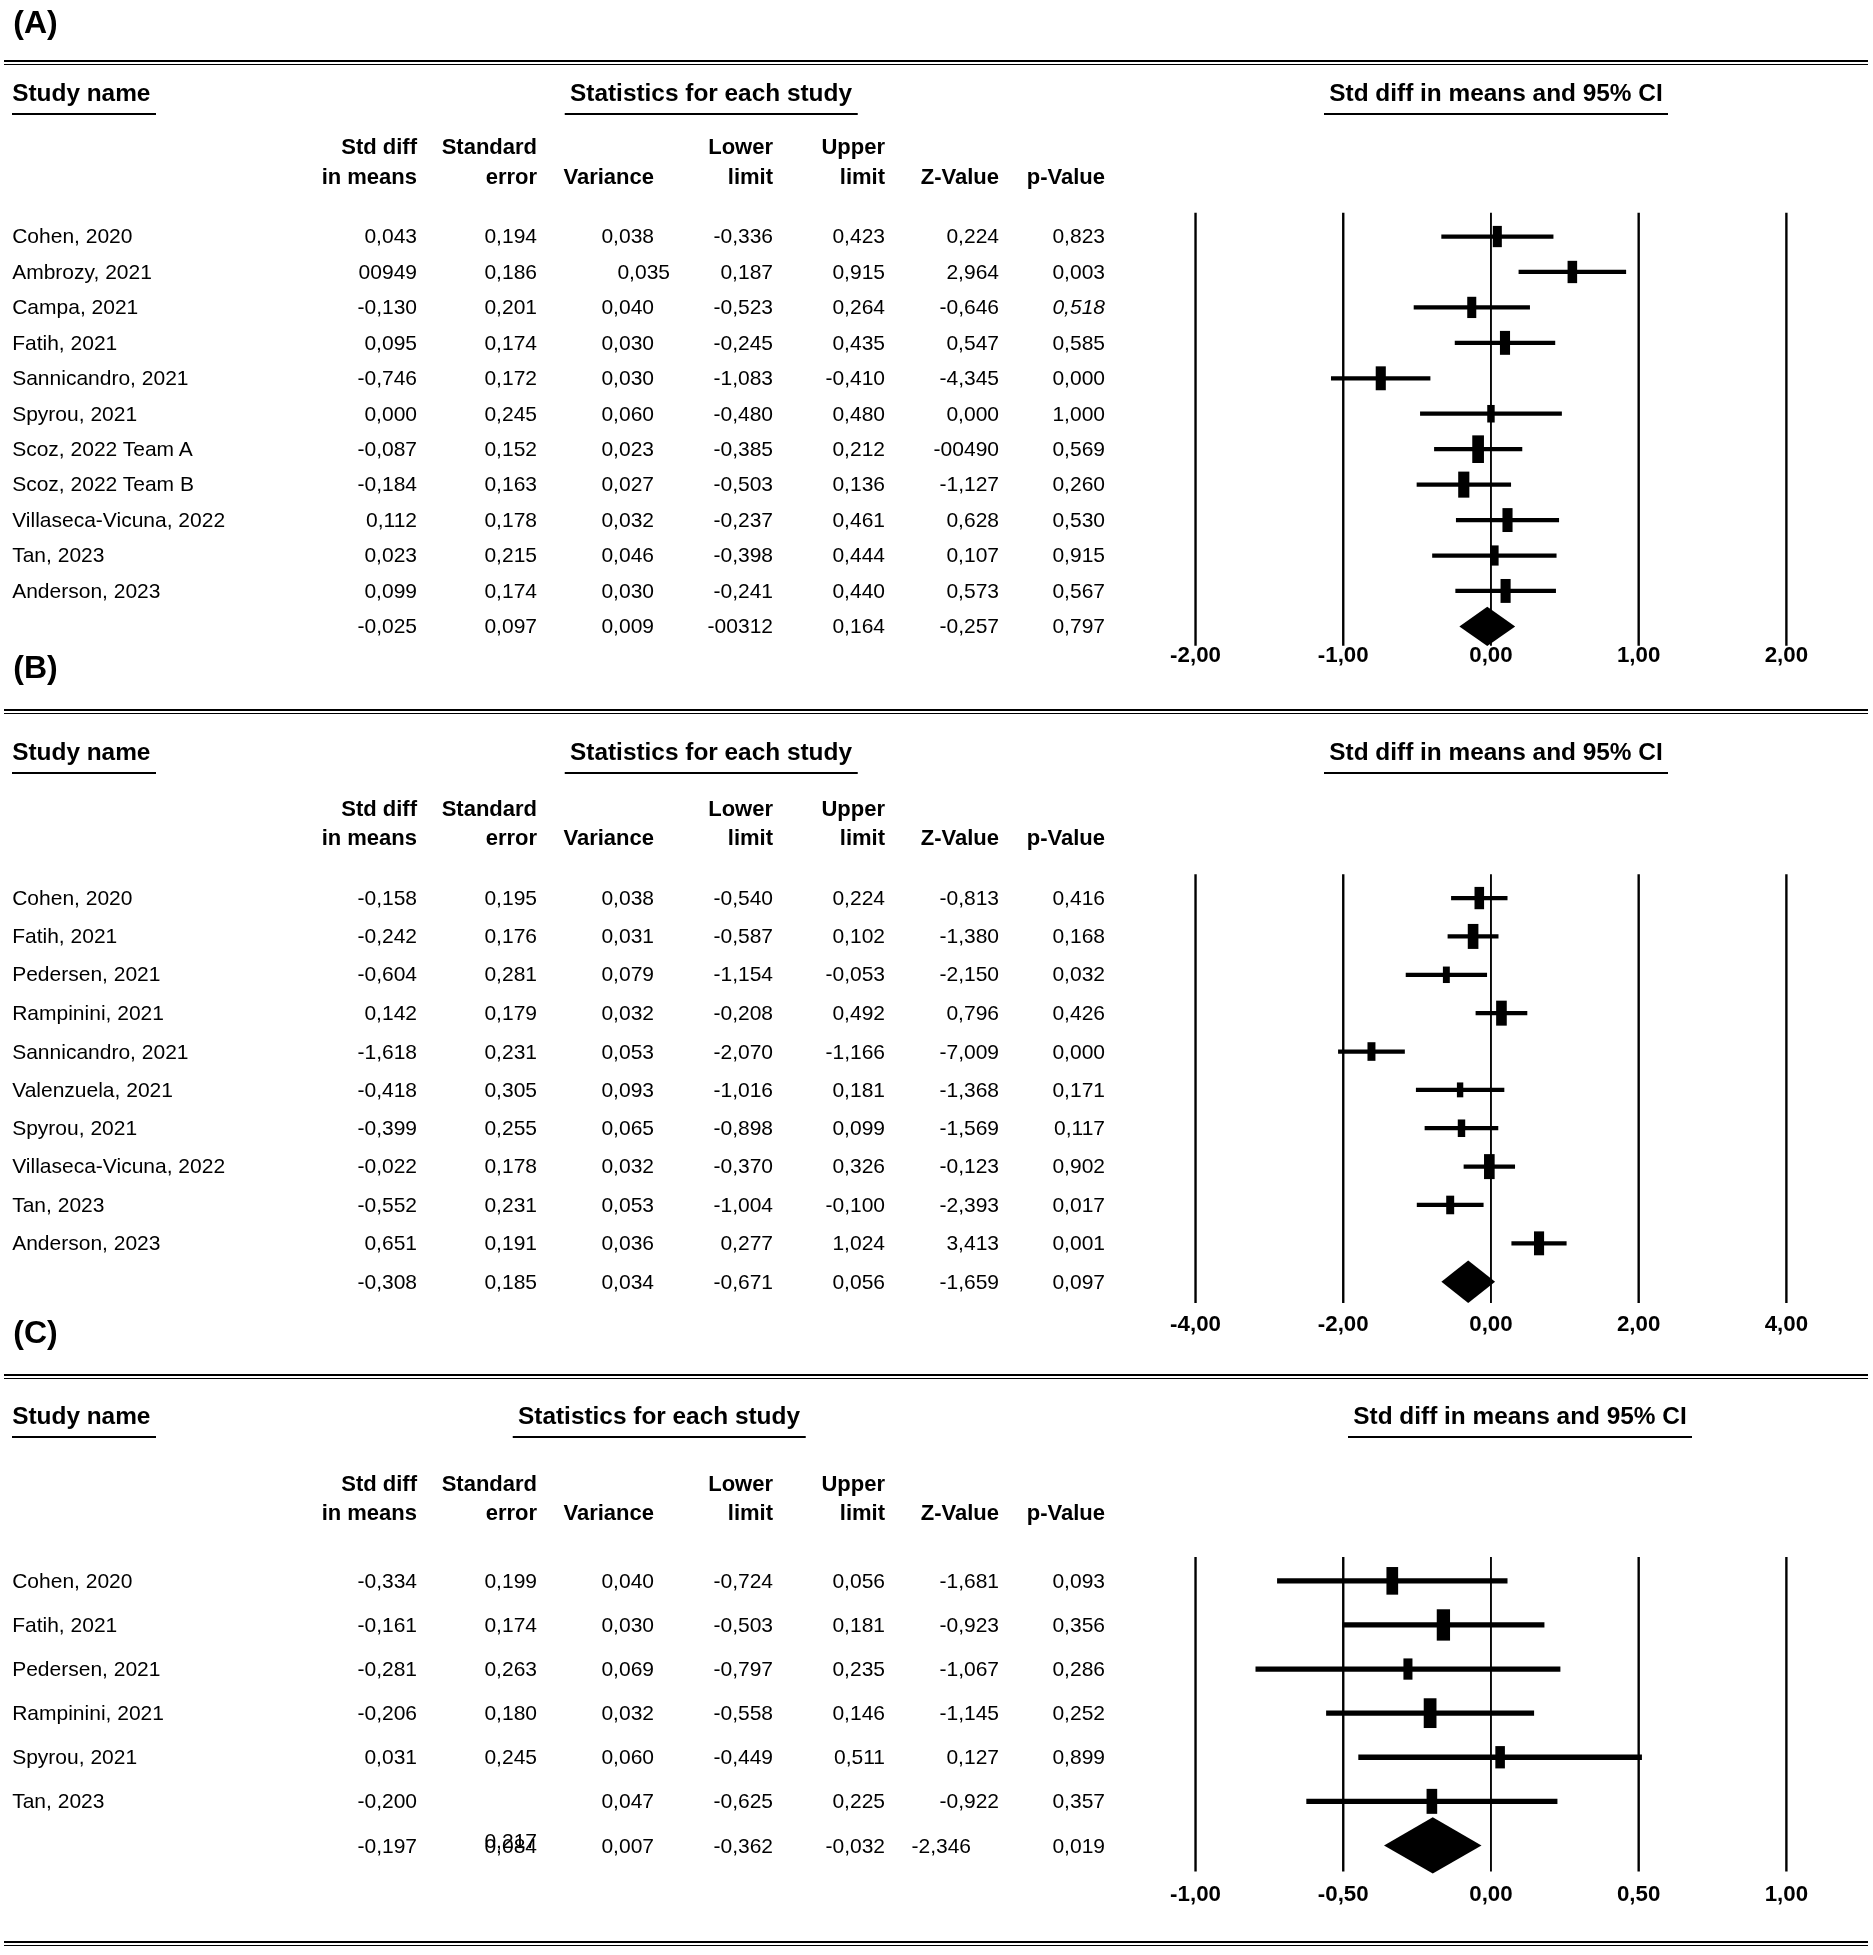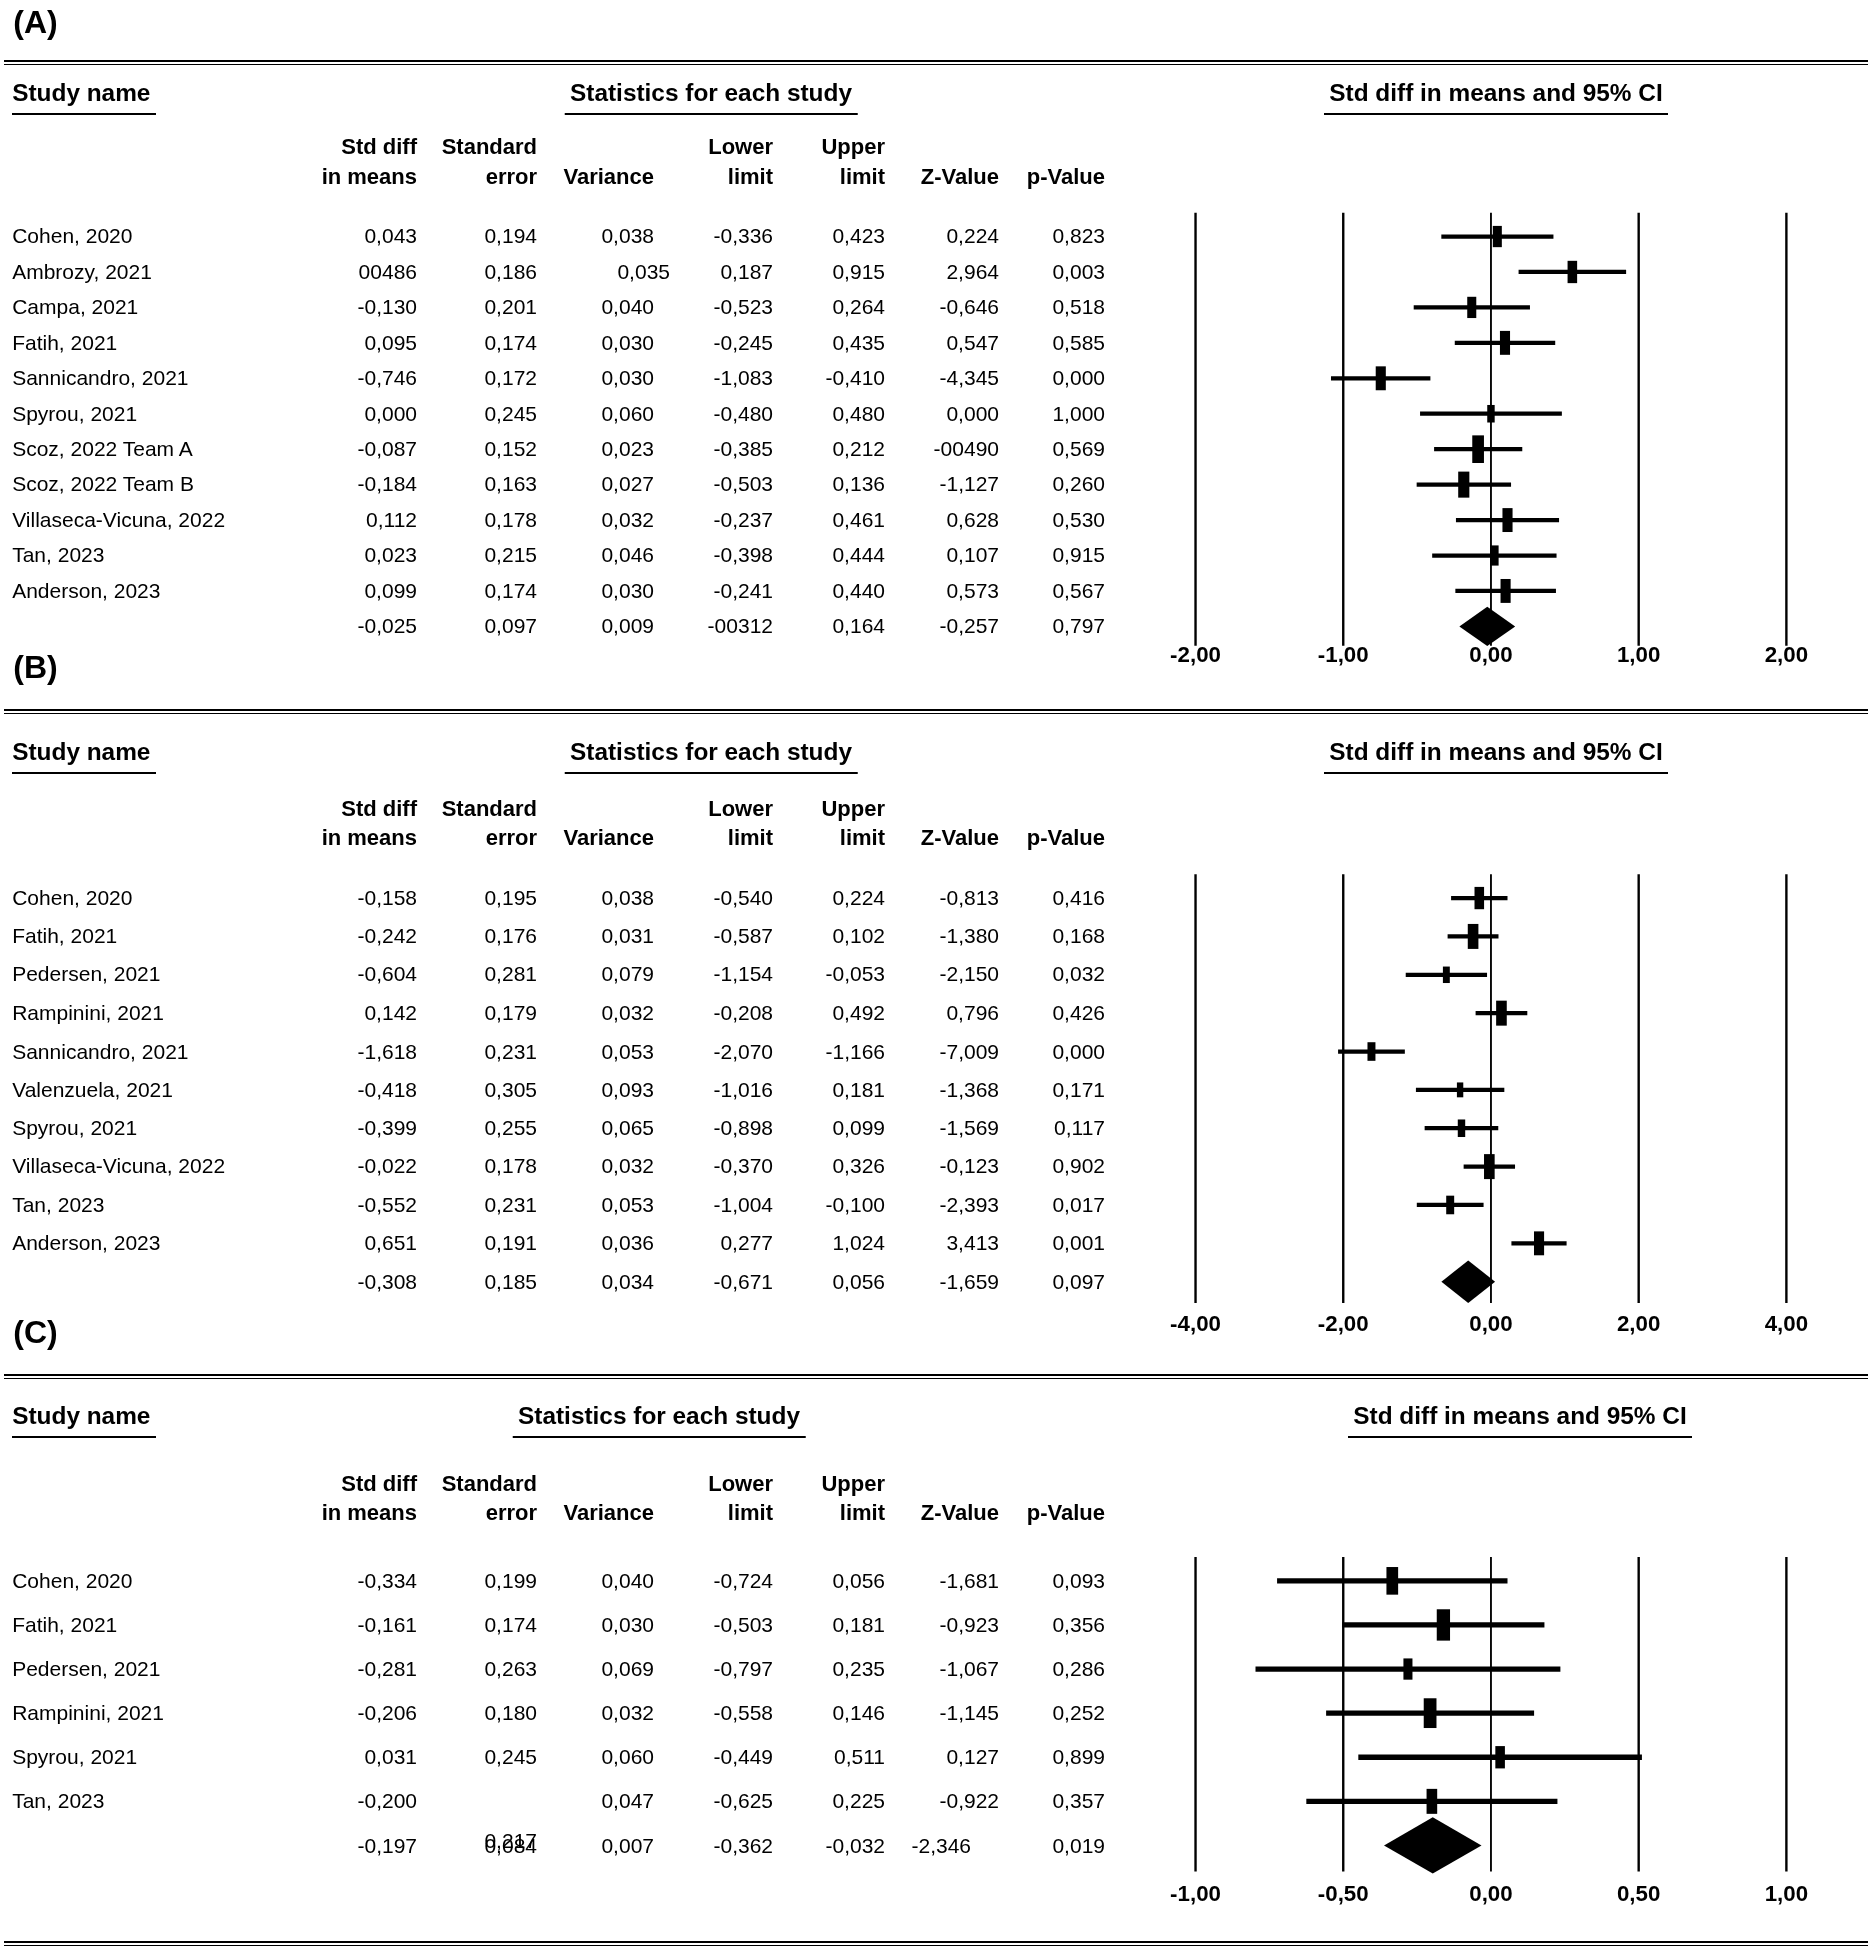--- a/index.html
+++ b/index.html
@@ -45,35 +45,35 @@
     <div id="rows-0">
         <div class="cell study" style="left: 12.2px; top: 223px;">Cohen, 2020</div>
         <div class="cell num" style="left: 279px; top: 223px;">0,043</div>
         <div class="cell num" style="left: 399px; top: 223px;">0,194</div>
         <div class="cell num" style="left: 516px; top: 223px;">0,038</div>
         <div class="cell num" style="left: 635px; top: 223px;">-0,336</div>
         <div class="cell num" style="left: 747px; top: 223px;">0,423</div>
         <div class="cell num" style="left: 861px; top: 223px;">0,224</div>
         <div class="cell num" style="left: 967px; top: 223px;">0,823</div>
         <div class="cell study" style="left: 12.2px; top: 259px;">Ambrozy, 2021</div>
-        <div class="cell num" style="left: 279px; top: 259px;">00486</div>
+        <div class="cell num" style="left: 279px; top: 259px;">00949</div>
         <div class="cell num" style="left: 399px; top: 259px;">0,186</div>
         <div class="cell num" style="left: 532px; top: 259px;">0,035</div>
         <div class="cell num" style="left: 635px; top: 259px;">0,187</div>
         <div class="cell num" style="left: 747px; top: 259px;">0,915</div>
         <div class="cell num" style="left: 861px; top: 259px;">2,964</div>
         <div class="cell num" style="left: 967px; top: 259px;">0,003</div>
         <div class="cell study" style="left: 12.2px; top: 294px;">Campa, 2021</div>
         <div class="cell num" style="left: 279px; top: 294px;">-0,130</div>
         <div class="cell num" style="left: 399px; top: 294px;">0,201</div>
         <div class="cell num" style="left: 516px; top: 294px;">0,040</div>
         <div class="cell num" style="left: 635px; top: 294px;">-0,523</div>
         <div class="cell num" style="left: 747px; top: 294px;">0,264</div>
         <div class="cell num" style="left: 861px; top: 294px;">-0,646</div>
-        <div class="cell num" style="left: 967px; top: 294px;">0,518</div>
+        <div class="cell num" style="left: 967px; top: 294px; font-style: italic;">0,518</div>
         <div class="cell study" style="left: 12.2px; top: 330px;">Fatih, 2021</div>
         <div class="cell num" style="left: 279px; top: 330px;">0,095</div>
         <div class="cell num" style="left: 399px; top: 330px;">0,174</div>
         <div class="cell num" style="left: 516px; top: 330px;">0,030</div>
         <div class="cell num" style="left: 635px; top: 330px;">-0,245</div>
         <div class="cell num" style="left: 747px; top: 330px;">0,435</div>
         <div class="cell num" style="left: 861px; top: 330px;">0,547</div>
         <div class="cell num" style="left: 967px; top: 330px;">0,585</div>
         <div class="cell study" style="left: 12.2px; top: 365px;">Sannicandro, 2021</div>
         <div class="cell num" style="left: 279px; top: 365px;">-0,746</div>

